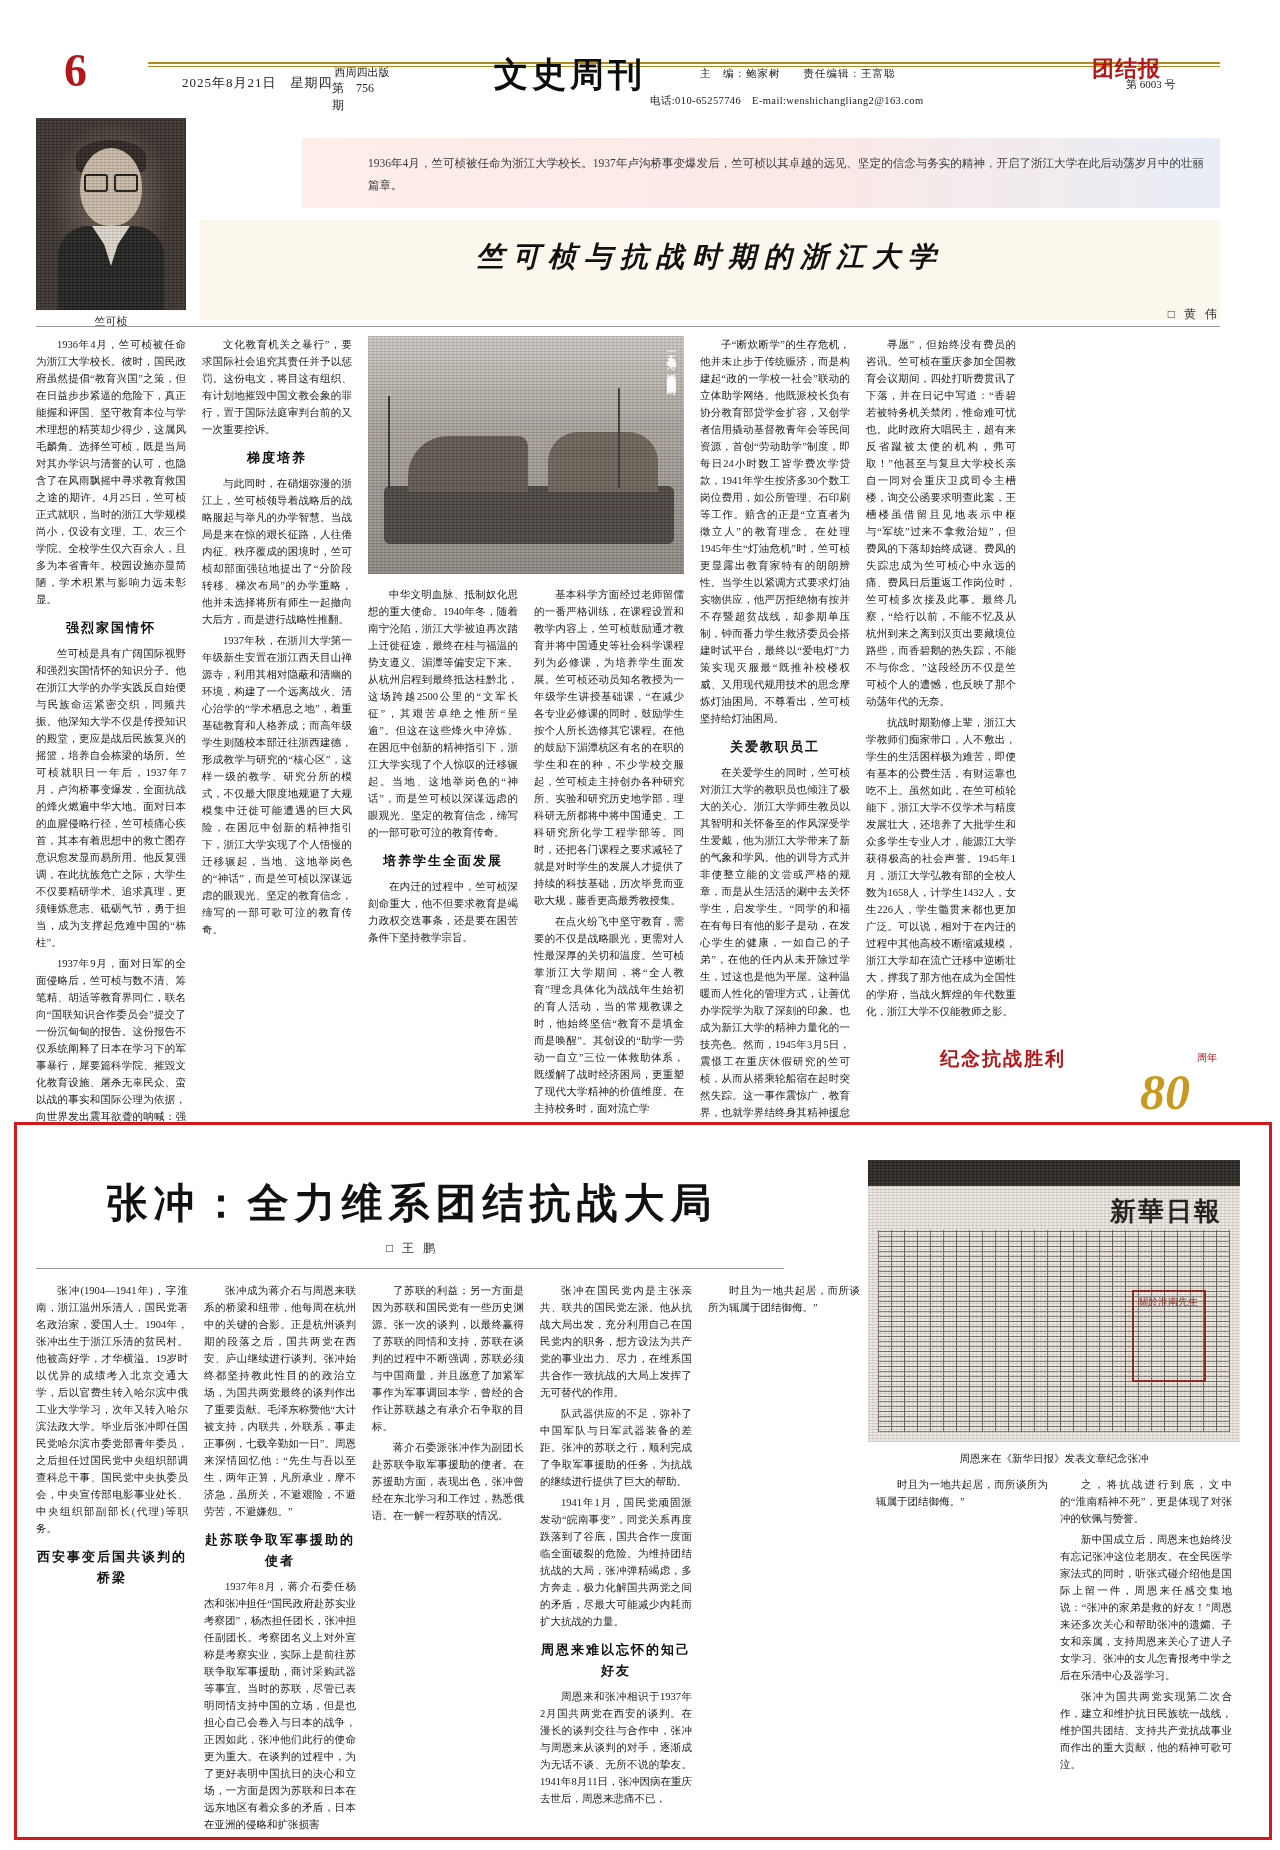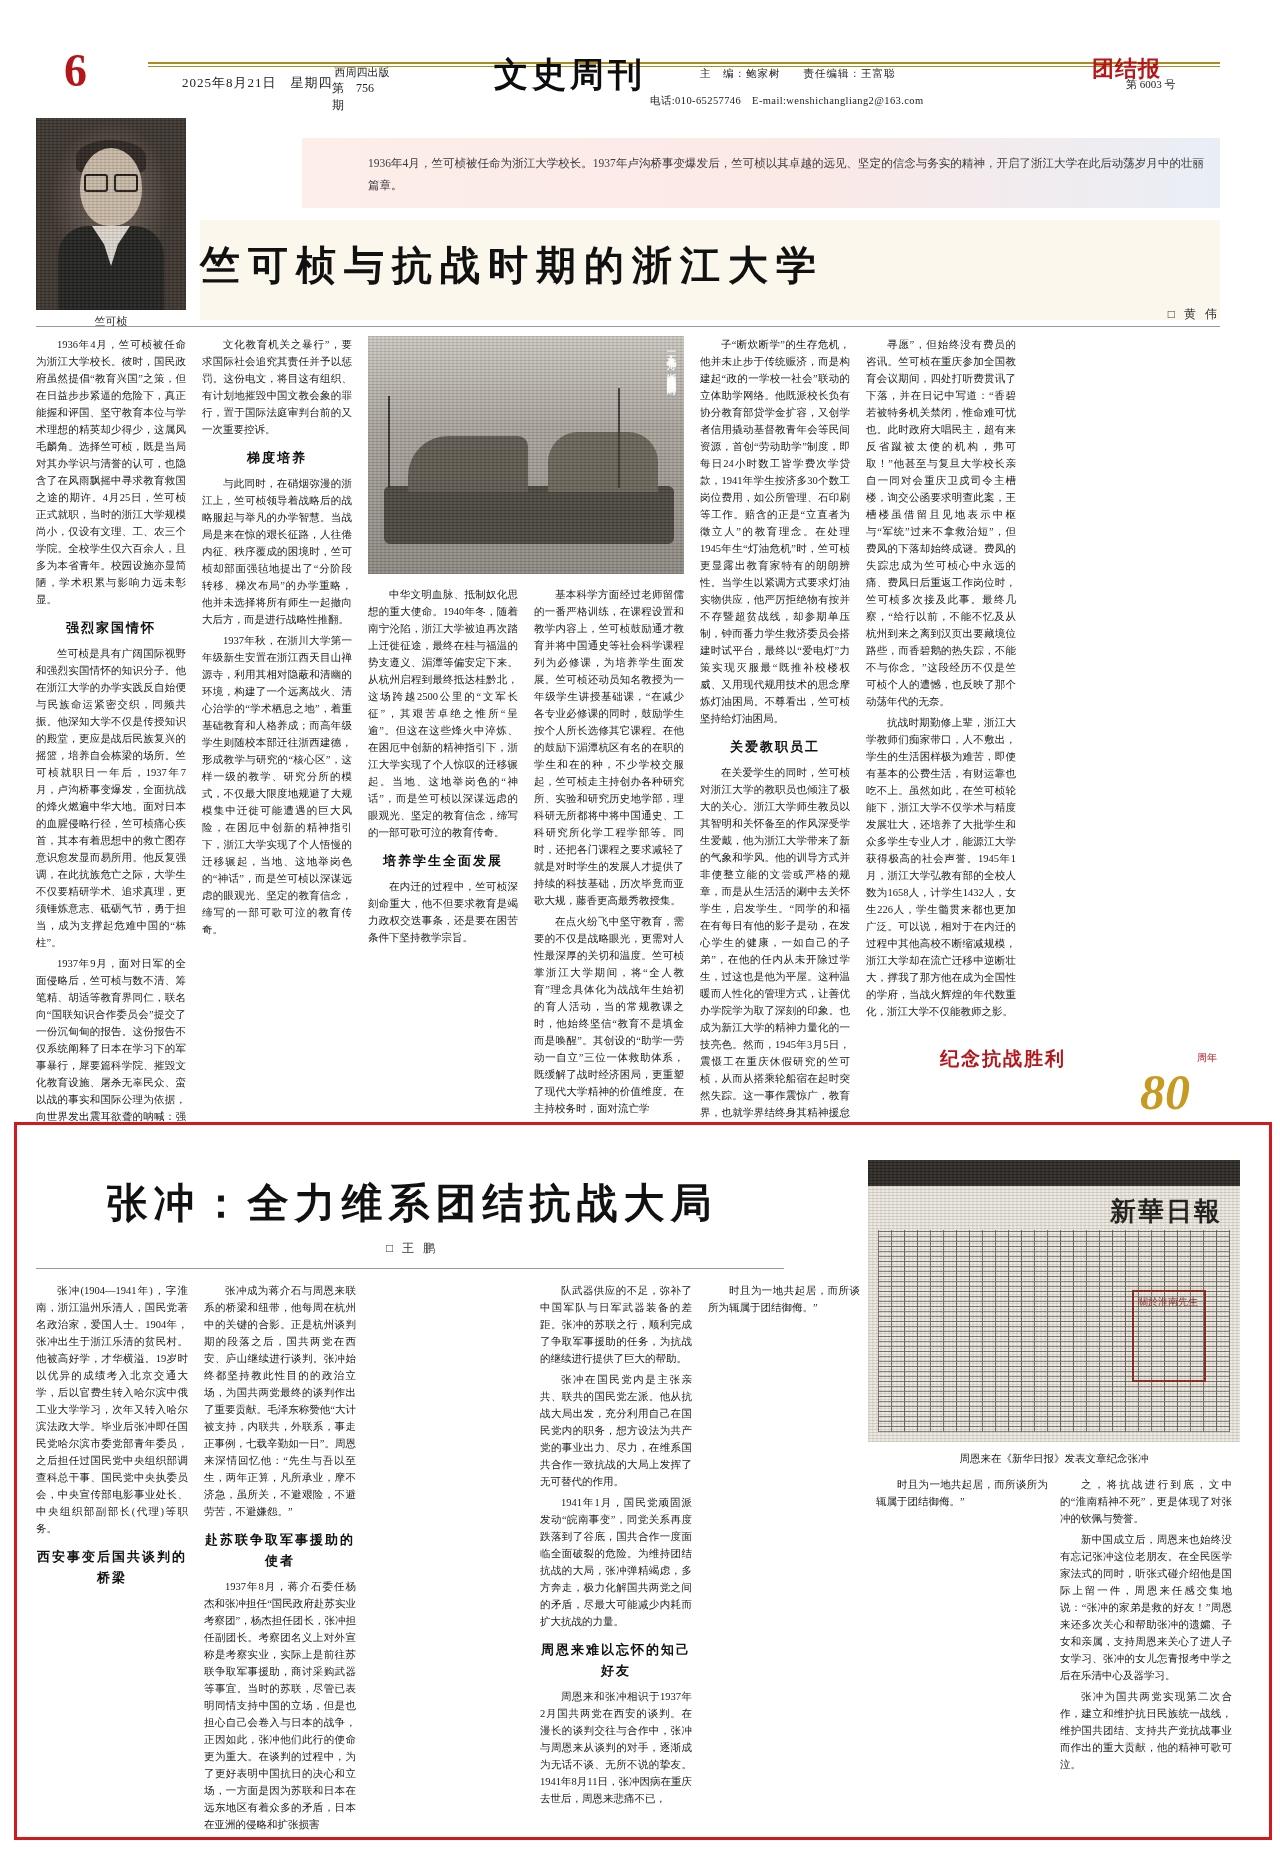--- a/index.html
+++ b/index.html
@@ -21,21 +21,21 @@
   .mh-no{position:absolute;left:1112px;top:77px;font-size:11px;color:#222;margin-left:14px;}
 
   
   .photo-box{position:absolute;left:36px;top:118px;width:150px;height:192px;background:#cfcfcf;overflow:hidden;}
   .photo-cap{position:absolute;left:36px;top:314px;width:150px;text-align:center;font-size:11px;color:#222;}
 
   .abstract{position:absolute;left:302px;top:138px;width:918px;height:70px;background:linear-gradient(90deg,#fdeeea 0%,#fbe9e6 55%,#e9eef6 100%);}
   .abstract p{margin:0;padding:14px 16px 0 66px;font-size:11.5px;line-height:1.95;color:#3a3a3a;text-align:justify;}
 
   .headline-band{position:absolute;left:200px;top:220px;width:1020px;height:100px;background:#fbf7ec;}
-  .headline{position:absolute;left:200px;top:238px;width:1020px;text-align:left;font-size:40px;font-weight:bold;letter-spacing:8px;color:#111;}
+  .headline{position:absolute;left:200px;top:238px;width:1020px;text-align:center;font-size:28px;font-weight:bold;letter-spacing:8px;color:#111;font-style:italic;}
   .byline{position:absolute;left:200px;top:306px;width:1020px;text-align:right;font-size:12px;color:#333;letter-spacing:3px;}
 
   .top-rule{position:absolute;left:36px;top:326px;width:1184px;height:0;border-top:1px solid #999;}
 
   
   .col{position:absolute;font-size:10.5px;line-height:1.62;color:#1a1a1a;text-align:justify;}
   .col p{margin:0 0 4px 0;text-indent:2em;}
   .sub{font-size:13px;font-weight:bold;text-align:center;text-indent:0;letter-spacing:2px;margin:9px 0 7px 0;color:#111;}
 
   .c1{left:36px;top:336px;width:150px;}
@@ -212,24 +212,28 @@
     <p>张冲(1904—1941年)，字淮南，浙江温州乐清人，国民党著名政治家，爱国人士。1904年，张冲出生于浙江乐清的贫民村。他被高好学，才华横溢。19岁时以优异的成绩考入北京交通大学，后以官费生转入哈尔滨中俄工业大学学习，次年又转入哈尔滨法政大学。毕业后张冲即任国民党哈尔滨市委党部青年委员，之后担任过国民党中央组织部调查科总干事、国民党中央执委员会，中央宣传部电影事业处长、中央组织部副部长(代理)等职务。</p>
     <div class="sub">西安事变后国共谈判的桥梁</div>
   </div>
 
   <div class="bc bc2">
     <p>张冲成为蒋介石与周恩来联系的桥梁和纽带，他每周在杭州中的关键的合影。正是杭州谈判期的段落之后，国共两党在西安、庐山继续进行谈判。张冲始终都坚持教此性目的的政治立场，为国共两党最终的谈判作出了重要贡献。毛泽东称赞他“大计被支持，内联共，外联系，事走正事例，七载辛勤如一日”。周恩来深情回忆他：“先生与吾以至生，两年正算，凡所承业，摩不济急，虽所关，不避艰险，不避劳苦，不避嫌怨。”</p>
     <div class="sub">赴苏联争取军事援助的使者</div>
     <p>1937年8月，蒋介石委任杨杰和张冲担任“国民政府赴苏实业考察团”，杨杰担任团长，张冲担任副团长。考察团名义上对外宣称是考察实业，实际上是前往苏联争取军事援助，商讨采购武器等事宜。当时的苏联，尽管已表明同情支持中国的立场，但是也担心自己会卷入与日本的战争，正因如此，张冲他们此行的使命更为重大。在谈判的过程中，为了更好表明中国抗日的决心和立场，一方面是因为苏联和日本在远东地区有着众多的矛盾，日本在亚洲的侵略和扩张损害</p>
   </div>
 
+  <div class="bc bc3">
+    <p>了苏联的利益；另一方面是因为苏联和国民党有一些历史渊源。张一次的谈判，以最终赢得了苏联的同情和支持，苏联在谈判的过程中不断强调，苏联必须与中国商量，并且愿意了加紧军事作为军事调回本学，曾经的合作让苏联越之有承介石争取的目标。</p>
+    <p>蒋介石委派张冲作为副团长赴苏联争取军事援助的使者。在苏援助方面，表现出色，张冲曾经在东北学习和工作过，熟悉俄语。在一解一程苏联的情况。</p>
+  </div>
 
   <div class="bc bc4">
+    <p>张冲在国民党内是主张亲共、联共的国民党左派。他从抗战大局出发，充分利用自己在国民党内的职务，想方设法为共产党的事业出力、尽力，在维系国共合作一致抗战的大局上发挥了无可替代的作用。</p>
     <p>队武器供应的不足，弥补了中国军队与日军武器装备的差距。张冲的苏联之行，顺利完成了争取军事援助的任务，为抗战的继续进行提供了巨大的帮助。</p>
-    <p>张冲在国民党内是主张亲共、联共的国民党左派。他从抗战大局出发，充分利用自己在国民党内的职务，想方设法为共产党的事业出力、尽力，在维系国共合作一致抗战的大局上发挥了无可替代的作用。</p>
     <p>1941年1月，国民党顽固派发动“皖南事变”，同党关系再度跌落到了谷底，国共合作一度面临全面破裂的危险。为维持团结抗战的大局，张冲弹精竭虑，多方奔走，极力化解国共两党之间的矛盾，尽最大可能减少内耗而扩大抗战的力量。</p>
     <div class="sub">周恩来难以忘怀的知己好友</div>
     <p>周恩来和张冲相识于1937年2月国共两党在西安的谈判。在漫长的谈判交往与合作中，张冲与周恩来从谈判的对手，逐渐成为无话不谈、无所不说的挚友。1941年8月11日，张冲因病在重庆去世后，周恩来悲痛不已，</p>
   </div>
 
   <div class="bc bc5">
     <p>时且为一地共起居，而所谈所为辄属于团结御侮。”</p>
   </div>
 
   <div class="bc bc6">

